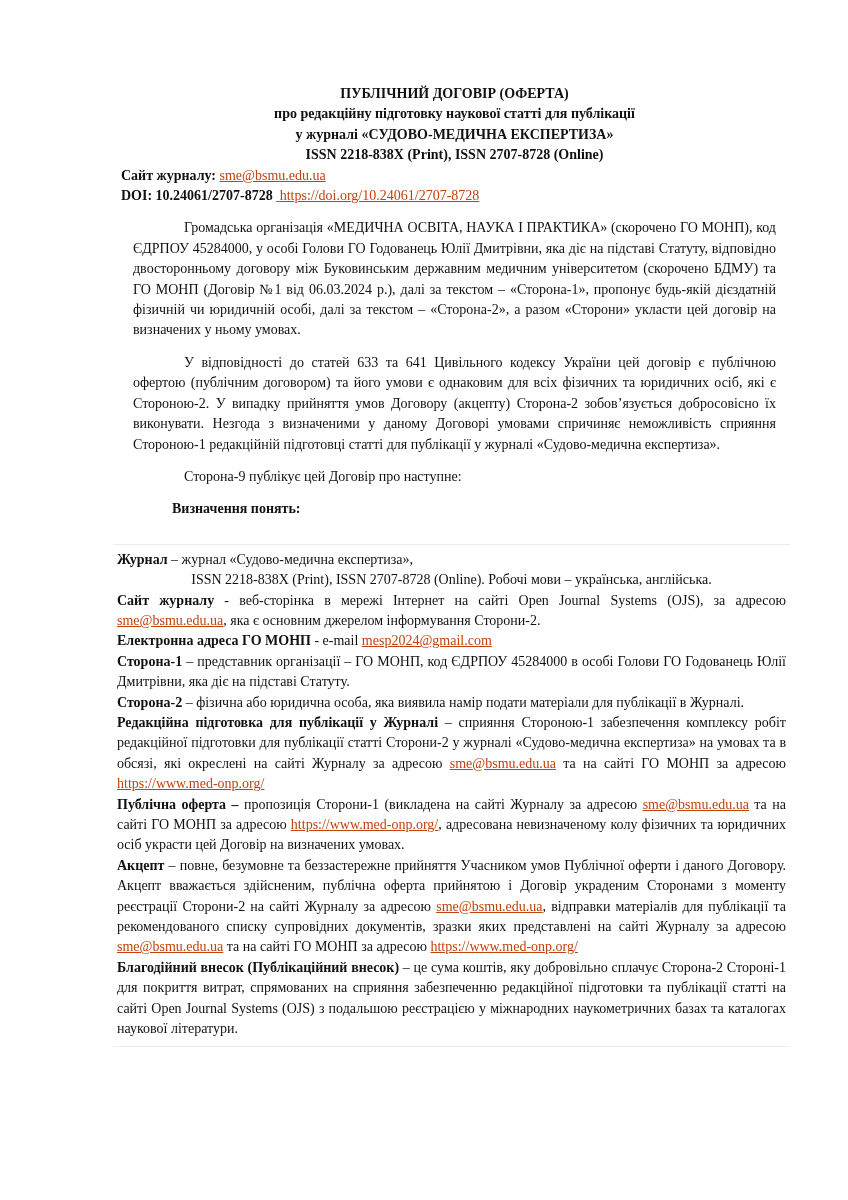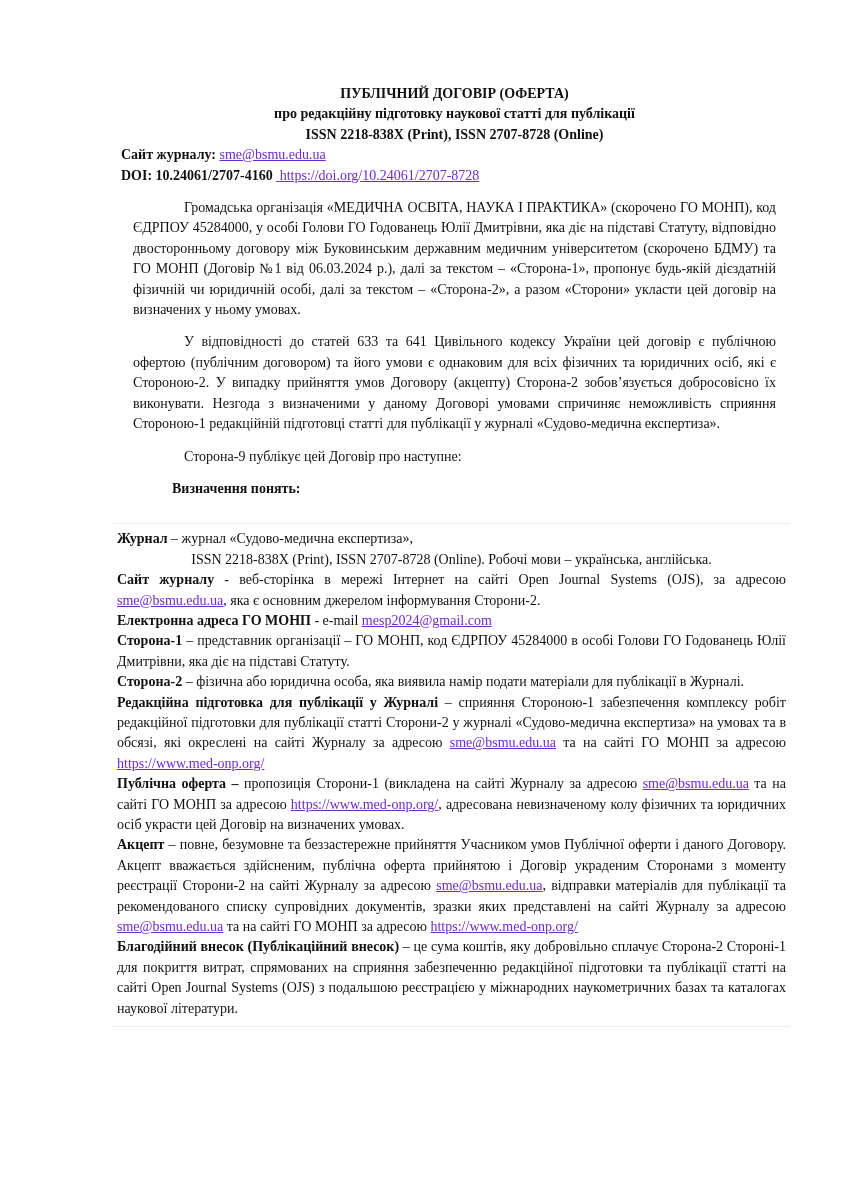--- a/index.html
+++ b/index.html
@@ -5,47 +5,48 @@
   html, body { margin: 0; padding: 0; background: #ffffff; }
   body { width: 848px; height: 1200px; position: relative; overflow: hidden; }
   .page {
     position: absolute; left: 121px; top: 84px; width: 667px;
     font-family: Liberation Serif, serif;
     font-size: 14px; line-height: 20.4px; color: #111111;
   }
   .center { text-align: center; font-weight: bold; }
   .title-block { margin-left: -10px; width: 687px; }
   .b { font-weight: bold; }
-  a.link { color: #6d28d9; text-decoration: underline; }
+  a.link { color: #c2410c; text-decoration: underline; }
   p { margin: 12px; text-align: justify; }
   .indent { text-indent: 51px; }
   .defs-heading { padding-left: 51px; font-weight: bold; }
   .defs {
     margin-top: 24px; margin-left: -8px; width: 677px;
     border-top: 1.5px solid #ededed; border-bottom: 1.5px solid #ededed;
     padding: 5px 4px 7px 4px; box-sizing: border-box;
   }
   .def { text-align: justify; }
   .def-line { text-align: center; }
 </style>
 </head>
 <body>
 
 <div class="page">
 
   <div class="center title-block">ПУБЛІЧНИЙ ДОГОВІР (ОФЕРТА)</div>
   <div class="center title-block">про редакційну підготовку наукової статті для публікації</div>
+  <div class="center title-block">у журналі «СУДОВО-МЕДИЧНА ЕКСПЕРТИЗА»</div>
   <div class="center title-block">ISSN 2218-838X (Print), ISSN 2707-8728 (Online)</div>
 
   <div>
     <span class="b">Сайт журналу:</span>
     <a class="link">sme@bsmu.edu.ua</a>
   </div>
   <div>
-    <span class="b">DOI: 10.24061/2707-4160</span>
+    <span class="b">DOI: 10.24061/2707-8728</span>
     <a class="link">&nbsp;<span>https://doi.org/10.24061/2707-8728</span></a>
   </div>
 
   <p class="indent">Громадська організація «МЕДИЧНА ОСВІТА, НАУКА І ПРАКТИКА» (скорочено ГО МОНП), код ЄДРПОУ 45284000, у особі Голови ГО Годованець Юлії Дмитрівни, яка діє на підставі Статуту, відповідно двосторонньому договору між Буковинським державним медичним університетом (скорочено БДМУ) та ГО МОНП (Договір №1 від 06.03.2024 р.), далі за текстом – «Сторона-1», пропонує будь-якій дієздатній фізичній чи юридичній особі, далі за текстом – «Сторона-2», а разом «Сторони» укласти цей договір на визначених у ньому умовах.</p>
   <p class="indent">У відповідності до статей 633 та 641 Цивільного кодексу України цей договір є публічною офертою (публічним договором) та його умови є однаковим для всіх фізичних та юридичних осіб, які є Стороною-2. У випадку прийняття умов Договору (акцепту) Сторона-2 зобов’язується добросовісно їх виконувати. Незгода з визначеними у даному Договорі умовами спричиняє неможливість сприяння Стороною-1 редакційній підготовці статті для публікації у журналі «Судово-медична експертиза».</p>
   <p class="indent">Сторона-9 публікує цей Договір про наступне:</p>
 
   <div class="defs-heading">Визначення понять:</div>
 
   <div class="defs">

